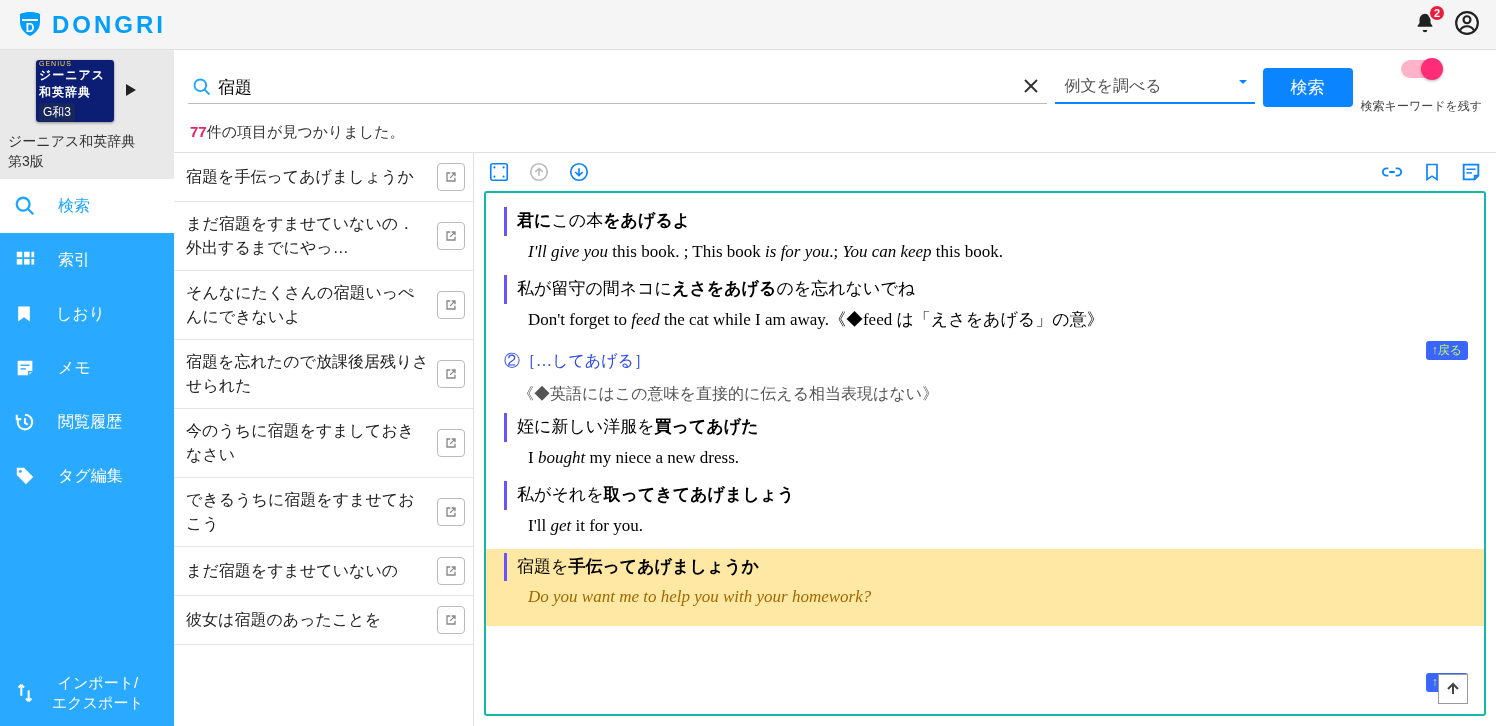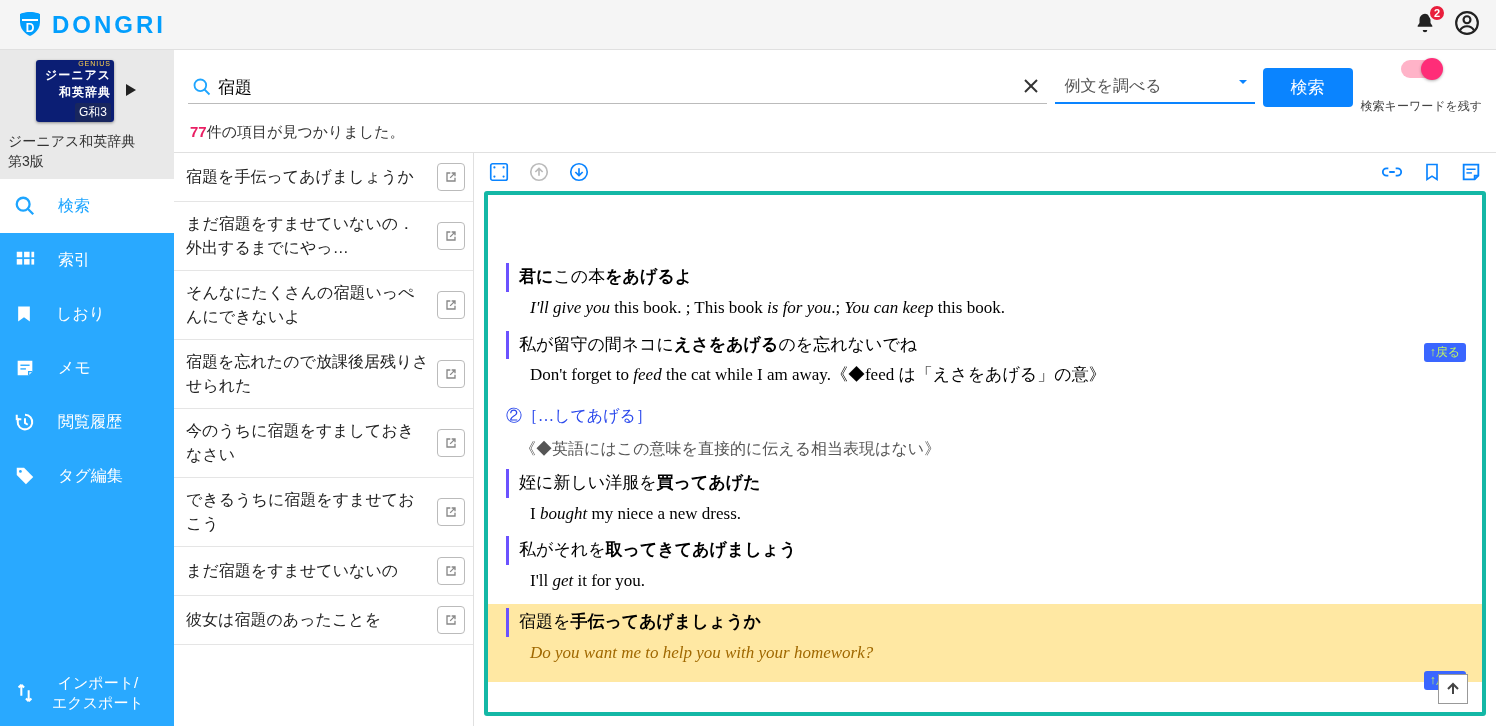--- a/index.html
+++ b/index.html
@@ -76,21 +76,21 @@
   justify-content: center;
   gap: 8px;
 }
 .dict-img {
   width: 78px; height: 62px;
   background: linear-gradient(180deg,#0b1e74,#0b1e74);
   border-radius: 3px;
   color: #fff;
   display: flex;
   flex-direction: column;
-  align-items: flex-end;
+  align-items: flex-start;
   justify-content: center;
   font-size: 8px;
   padding: 3px;
   box-shadow: 0 1px 3px rgba(0,0,0,0.4);
 }
 .dict-img .title-line1 { font-size: 7px; letter-spacing: 1px; color: #ffd24d; }
 .dict-img .title-line2 { font-size: 12px; font-weight: bold; letter-spacing: 1px; }
 .dict-img .title-line3 { font-size: 12px; font-weight: bold; letter-spacing: 1px; }
 .dict-img .tag { font-size:12px; margin-top:2px; background:#18265e; padding:1px 4px; border-radius:2px;}
 .play-tri { cursor: pointer; }
@@ -269,26 +269,25 @@
   padding: 8px 14px;
   gap: 18px;
 }
 .detail-toolbar .tb-right { margin-left: auto; display: flex; gap: 18px;}
 .tb-btn { cursor: pointer; color: #0a84ff; }
 .tb-btn.disabled { color: #bbb; cursor: default; }
 .tb-btn svg { display: block; }
 .detail-frame {
   flex: 1;
   margin: 0 10px 10px 10px;
-  border: 4px solid #14b8a6;
+  border: 2px solid #14b8a6;
   border-radius: 3px;
   position: relative;
   overflow: hidden;
   display: flex;
-  align-items: flex-end;
 }
 .detail-body {
   flex: 1;
   overflow-y: auto;
   padding: 14px 18px 30px 18px;
   font-family: "Times New Roman", "Yu Mincho", serif;
   font-size: 17px;
   line-height: 1.7;
   color: #000;
 }

